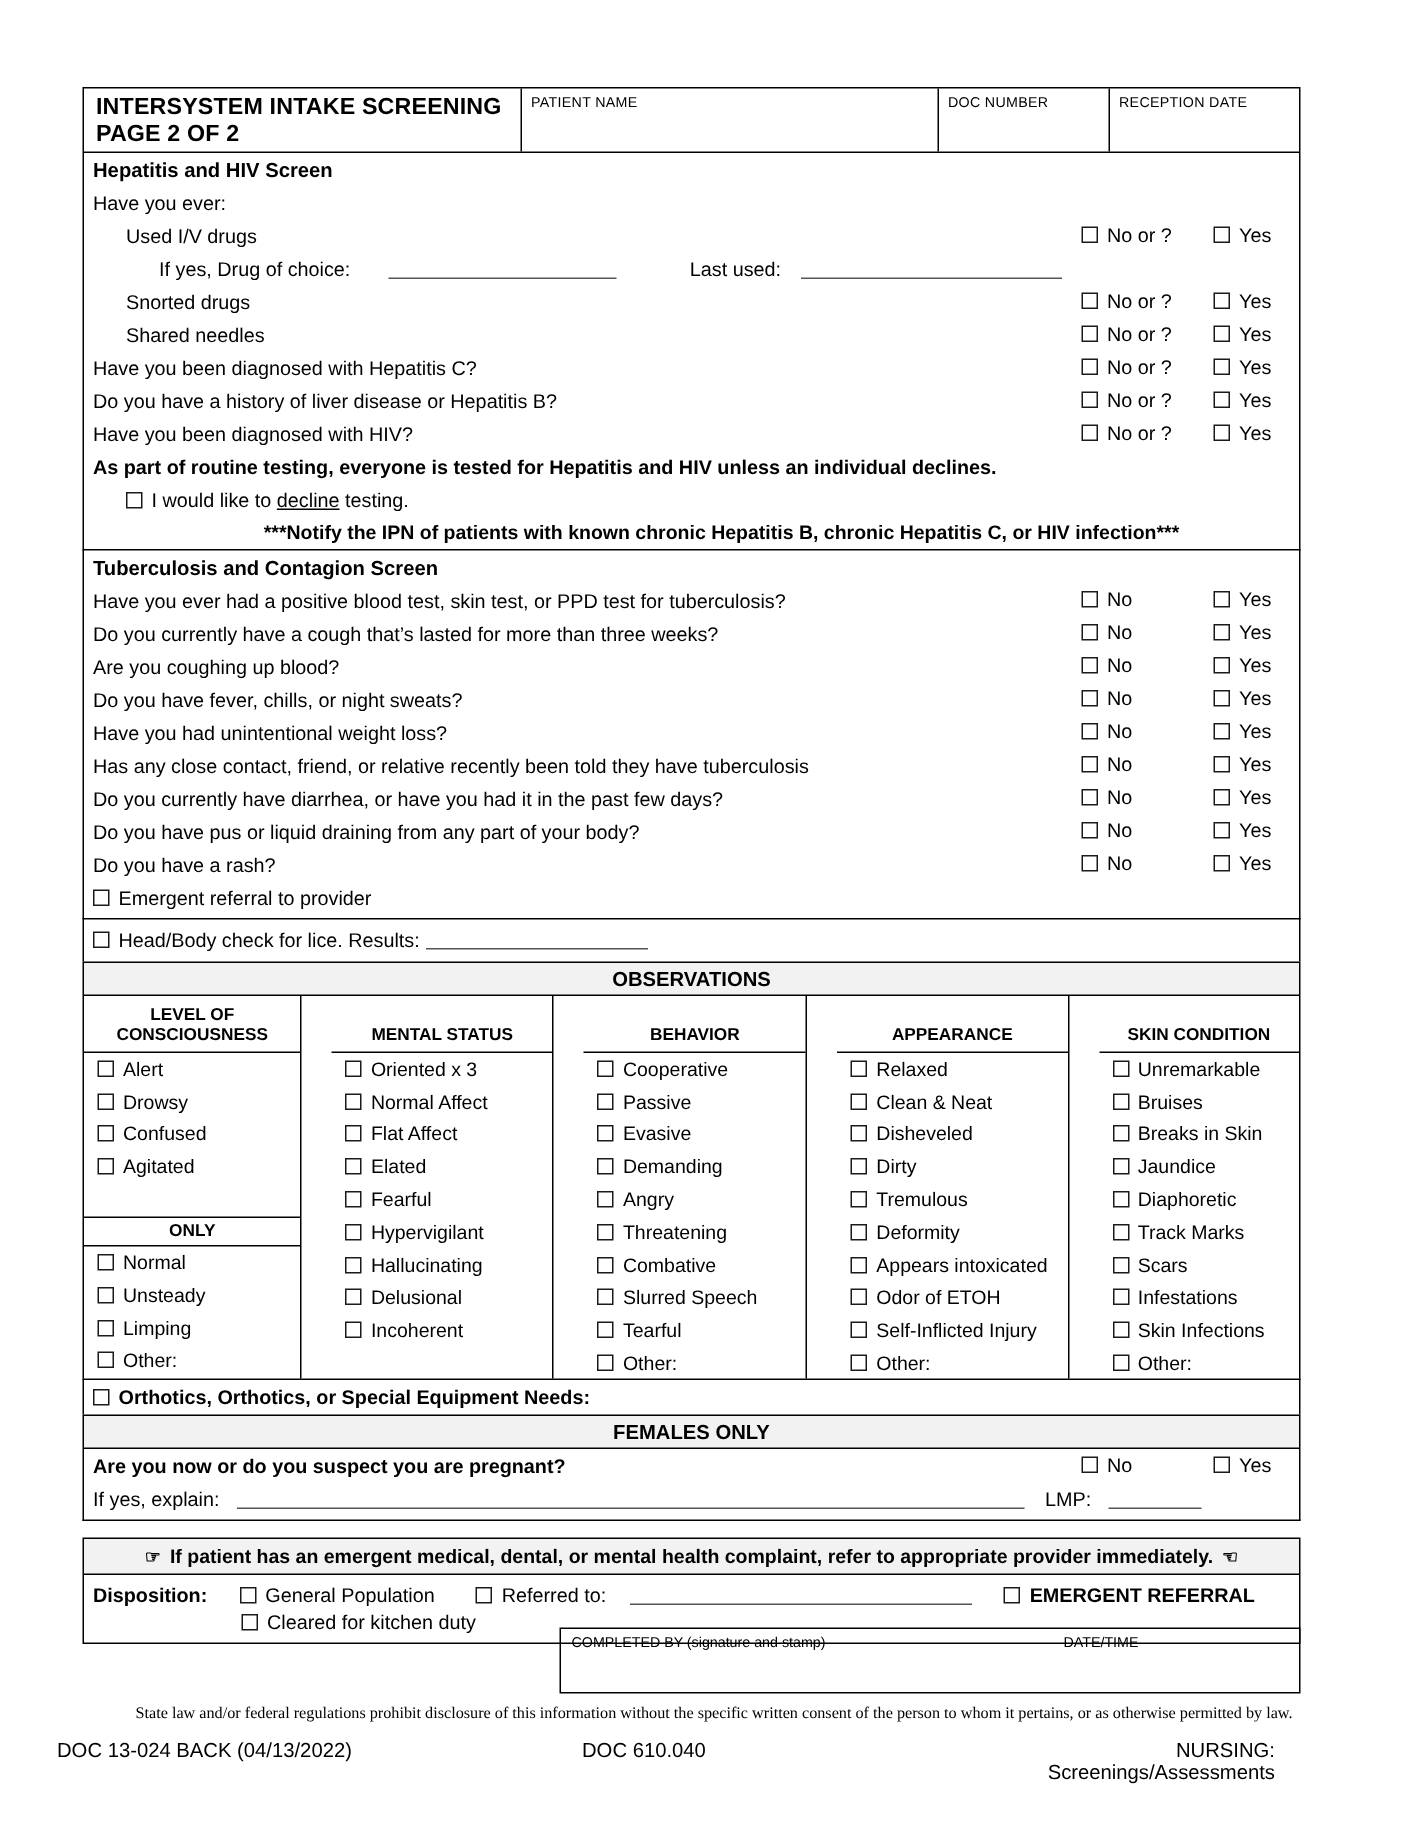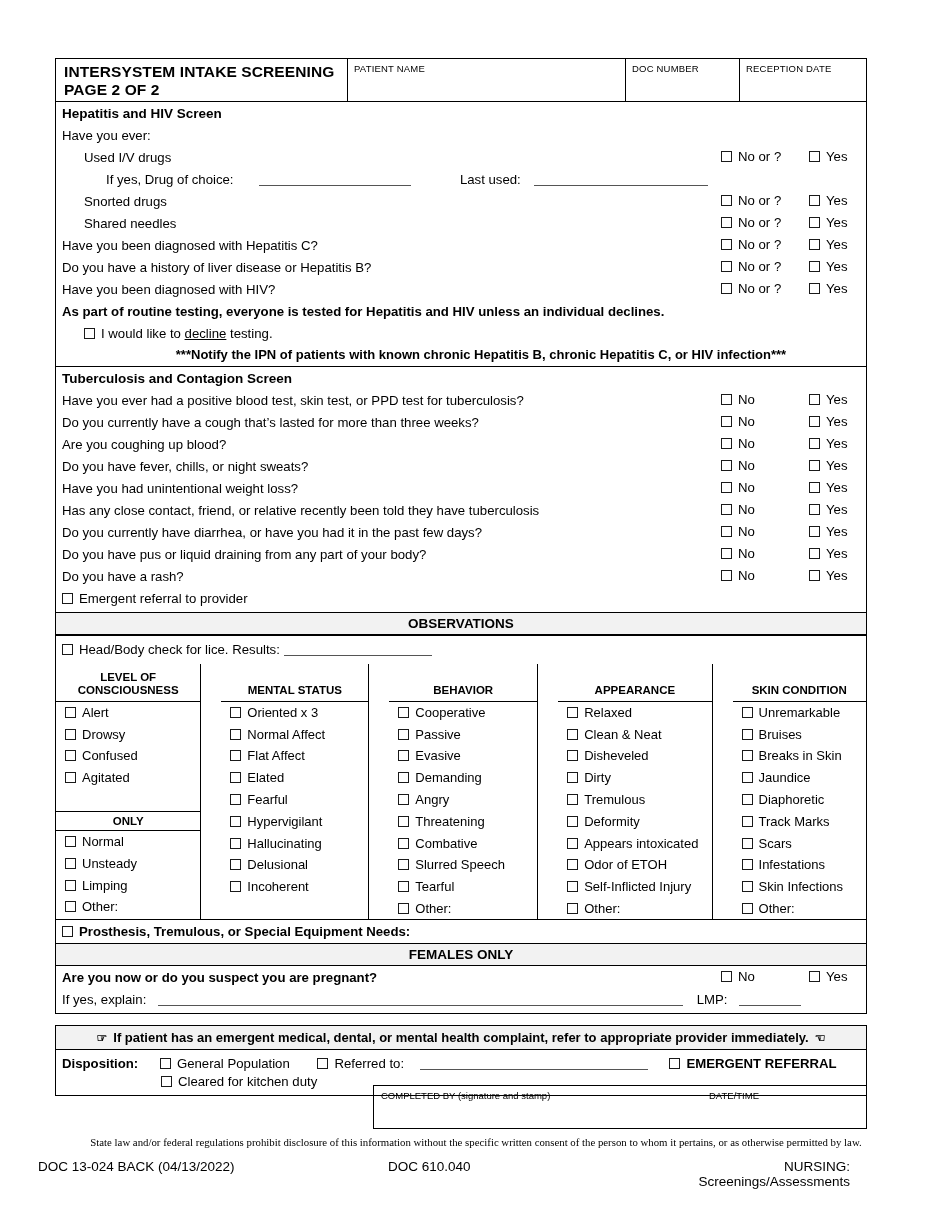--- a/index.html
+++ b/index.html
@@ -359,28 +359,28 @@
         <span>Do you have a rash?</span>
         <span class="nocol"><span class="bx"></span><span>No</span></span>
         <span class="yescol"><span class="bx"></span><span>Yes</span></span>
       </div>
 
       <div class="q" style="padding-bottom:6px;">
         <span class="bx"></span><span>Emergent referral to provider</span>
       </div>
     </div>
 
-    <div class="sect">
-      <div class="obs-band">OBSERVATIONS</div>
-    </div>
-
     <div class="sect sect-top">
       <div class="q" style="padding-top:6px;padding-bottom:7px;">
         <span class="bx"></span><span>Head/Body check for lice.  Results:</span><span class="uline" style="width:148px;margin-left:4px;"></span>
       </div>
+    </div>
+
+    <div class="sect">
+      <div class="obs-band">OBSERVATIONS</div>
     </div>
 
     <div class="obs-table">
 
       <div class="obs-col c1">
         <div class="obs-head">
           <div>
             <div>LEVEL OF</div>
             <div>CONSCIOUSNESS</div>
           </div>
@@ -456,21 +456,21 @@
         <div class="obs-item"><span class="bx"></span><span>Track Marks</span></div>
         <div class="obs-item"><span class="bx"></span><span>Scars</span></div>
         <div class="obs-item"><span class="bx"></span><span>Infestations</span></div>
         <div class="obs-item"><span class="bx"></span><span>Skin Infections</span></div>
         <div class="obs-item"><span class="bx"></span><span>Other:</span></div>
       </div>
     </div>
 
     <div class="sect" style="border-top:1.2px solid #000;">
       <div class="q bold" style="padding-top:4px;padding-bottom:4px;">
-        <span class="bx"></span><span>Prosthesis, Tremulous, or Special Equipment Needs:</span>
+        <span class="bx"></span><span>Orthotics, Orthotics, or Special Equipment Needs:</span>
       </div>
     </div>
 
     <div class="sect sect-bot">
       <div class="band-gray">FEMALES ONLY</div>
       <div class="q bold">
         <span>Are you now or do you suspect you are pregnant?</span>
         <span class="nocol" style="font-weight:normal;"><span class="bx"></span><span>No</span></span>
         <span class="yescol" style="font-weight:normal;"><span class="bx"></span><span>Yes</span></span>
       </div>

